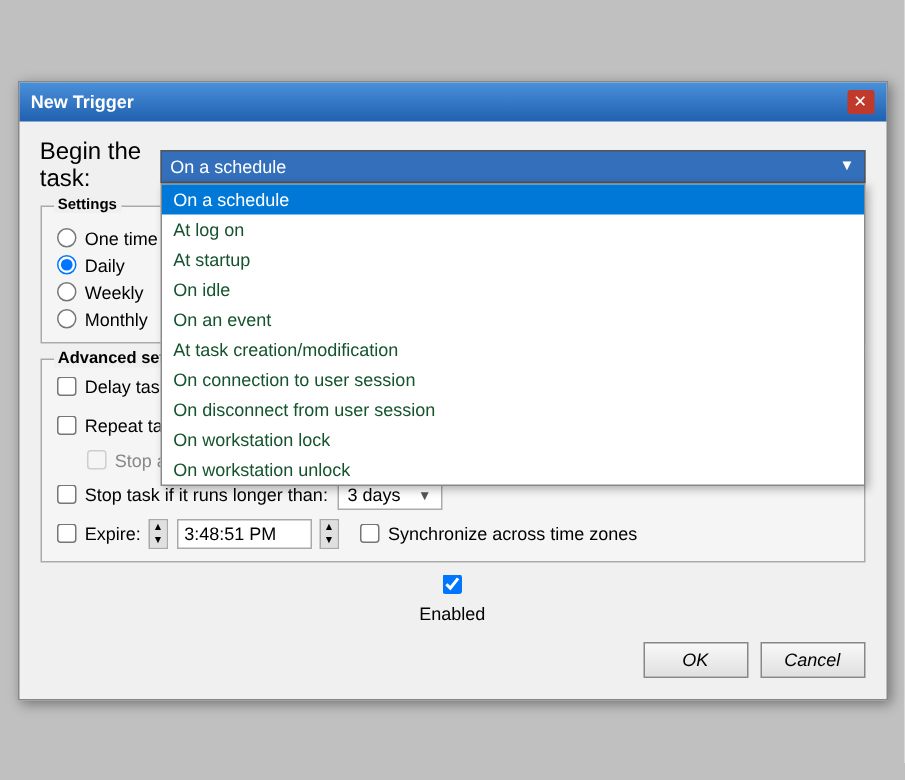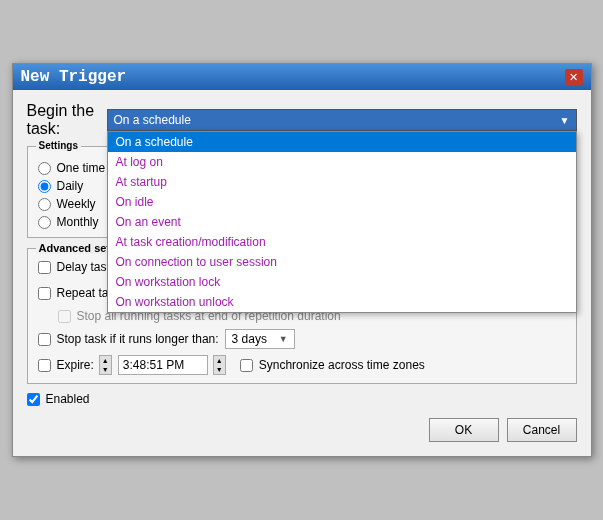--- a/index.html
+++ b/index.html
@@ -22,23 +22,22 @@
     .title-bar {
       background: linear-gradient(to bottom, #4a90d9, #2060b0);
       color: white;
       padding: 4px 8px;
       display: flex;
       align-items: center;
       justify-content: space-between;
       height: 26px;
     }
     .title-bar-text {
-      font-size: 16px;
+      font-size: 12px;
       font-weight: bold;
-      font-family: Liberation Mono, monospace;
     }
     .close-btn {
       background: #c0392b;
       color: white;
       border: none;
       width: 18px;
       height: 16px;
       font-size: 11px;
       cursor: pointer;
       display: flex;
@@ -86,21 +85,21 @@
       right: 0;
       background: white;
       border: 1px solid #888;
       z-index: 100;
       box-shadow: 2px 2px 6px rgba(0,0,0,0.3);
     }
     .dropdown-item {
       padding: 3px 8px;
       cursor: pointer;
       font-size: 12px;
-      color: #a21caf;
+      color: #14532d;
     }
     .dropdown-item.selected {
       background: #0078d7;
       color: white;
     }
     .settings-section {
       border: 1px solid #aaa;
       padding: 6px 10px 8px 10px;
       margin-bottom: 10px;
       position: relative;
@@ -229,34 +228,36 @@
       align-items: center;
       justify-content: center;
       padding: 0 2px;
       line-height: 1;
     }
     .enabled-row {
       display: flex;
       align-items: center;
       gap: 6px;
       margin: 6px 0;
+      flex-direction: column;
     }
     .bottom-buttons {
       display: flex;
       justify-content: flex-end;
       gap: 8px;
       padding: 6px 0 2px 0;
     }
     .dialog-btn {
       width: 70px;
       height: 24px;
       font-size: 12px;
       cursor: pointer;
       border: 1px solid #888;
       background: linear-gradient(to bottom, #f8f8f8, #e0e0e0);
+      font-style: italic;
     }
     .for-duration {
       font-size: 12px;
       color: #333;
     }
   </style>
 </head>
 <body>
 
 <div class="dialog">
@@ -274,20 +275,21 @@
           <span class="dropdown-arrow">▼</span>
         </div>
         <div class="dropdown-menu">
           <div class="dropdown-item selected">On a schedule</div>
           <div class="dropdown-item">At log on</div>
           <div class="dropdown-item">At startup</div>
           <div class="dropdown-item">On idle</div>
           <div class="dropdown-item">On an event</div>
           <div class="dropdown-item">At task creation/modification</div>
           <div class="dropdown-item">On connection to user session</div>
+          <div class="dropdown-item">On disconnect from user session</div>
           <div class="dropdown-item">On workstation lock</div>
           <div class="dropdown-item">On workstation unlock</div>
         </div>
       </div>
     </div>
 
     <div class="settings-section">
       <span class="settings-label">Settings</span>
       <div class="radio-group">
         <div class="radio-row">

